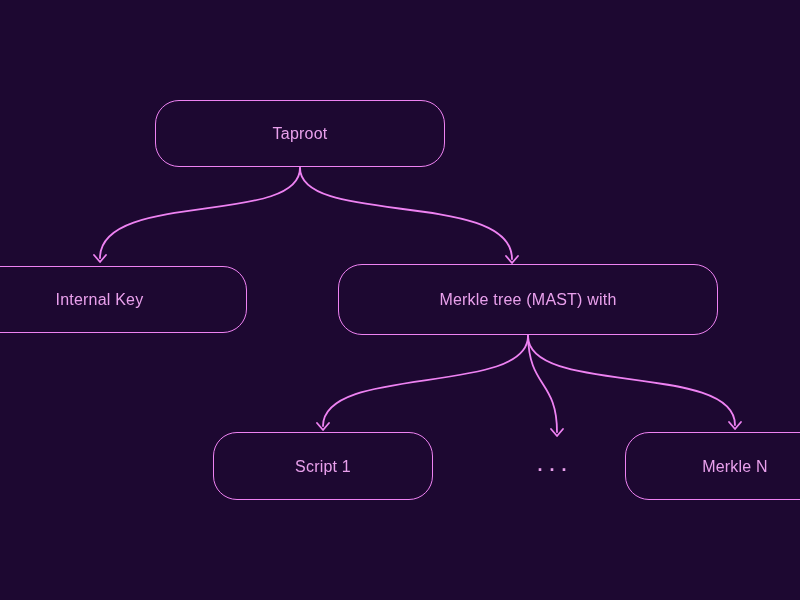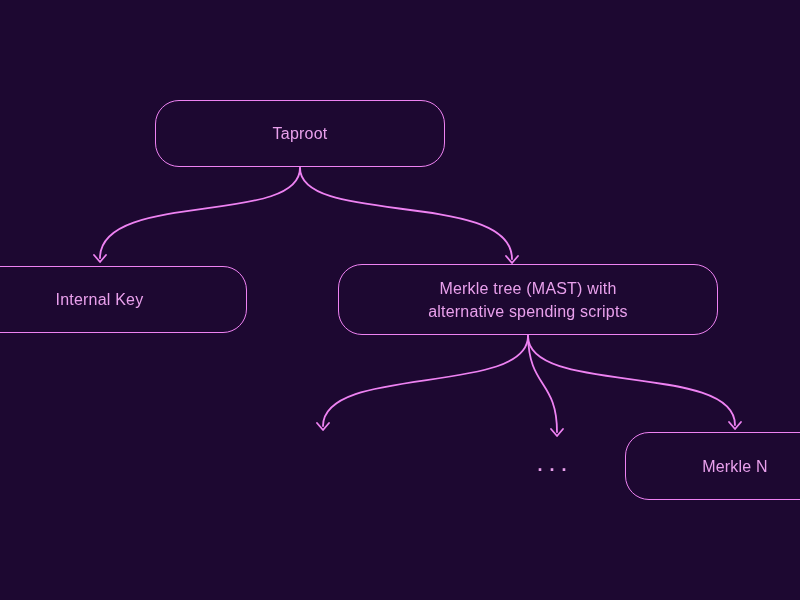--- a/index.html
+++ b/index.html
@@ -86,24 +86,26 @@
     <span>Taproot</span>
   </div>
 
   <div class="node node-internal">
     <span>Internal Key</span>
   </div>
 
   <div class="node node-merkle">
     <span>
       <span>Merkle tree (MAST) with</span><br>
-      <span>alternative spending scripts</span>
     </span>
   </div>
 
+  <div class="node node-script1">
+    <span>Script 1</span>
+  </div>
 
   <div class="ellipsis">
     <span>...</span>
   </div>
 
   <div class="node node-scriptn">
     <span>Merkle N</span>
   </div>
 
 </div>

